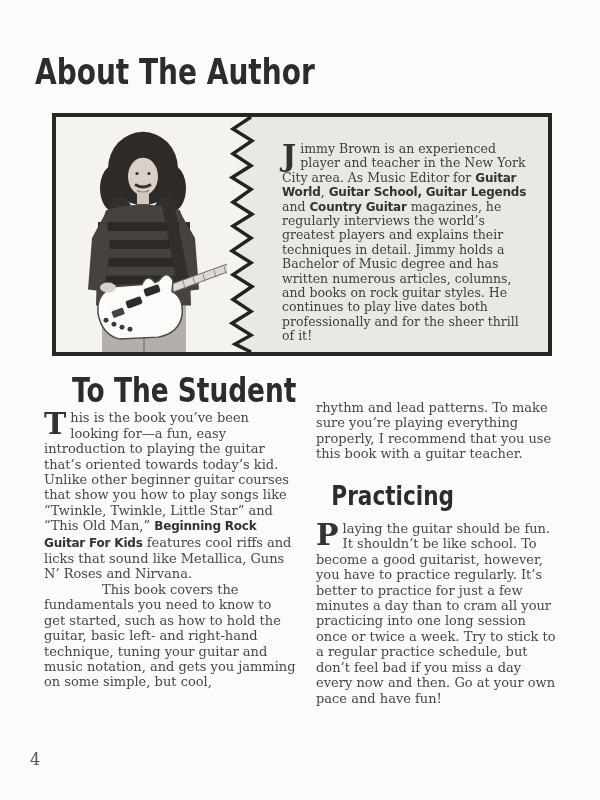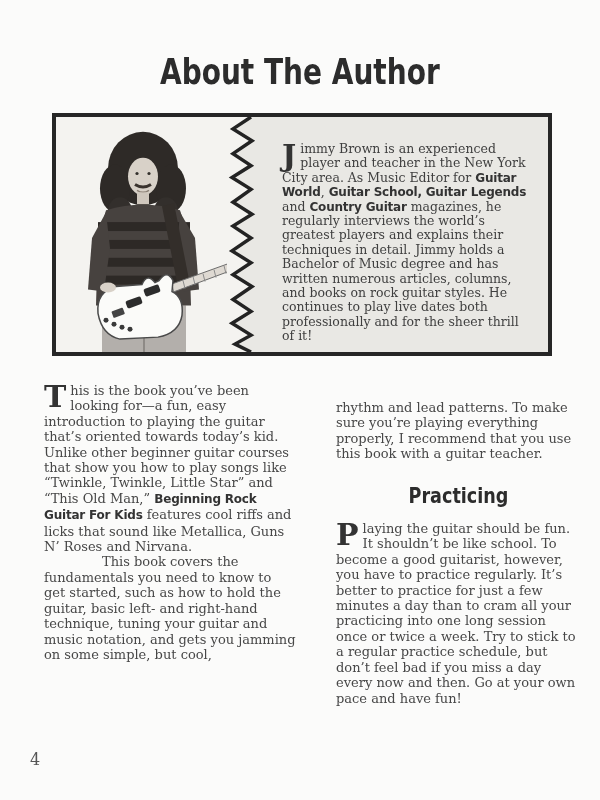--- a/index.html
+++ b/index.html
@@ -11,21 +11,21 @@
     position:relative;
     overflow:hidden;
   }
   .page{position:absolute;inset:0;}
 
   
   .h-display{
     font-family:"DejaVu Sans", sans-serif;
     font-weight:bold;
     color:#2c2c2c;
-    text-align:center;
+    text-align:left;
     white-space:nowrap;
   }
   .squeeze{display:inline-block;transform:scaleX(.8);transform-origin:center;}
 
   .page-title{position:absolute;top:52px;left:0;right:0;font-size:35px;}
 
   
   .author-box{
     position:absolute;left:52px;top:113px;width:500px;height:243px;
     border:4px solid #262626;box-sizing:border-box;
@@ -47,23 +47,23 @@
     margin:1px 4px 0 0;color:#333;
   }
 
   
   .columns{
     position:absolute;left:44px;top:383px;width:516px;
     display:flex;gap:20px;
     font-size:13px;line-height:15.4px;color:#474747;
   }
   .col-left{width:252px;flex:0 0 252px;}
-  .col-right{width:244px;flex:0 0 244px;margin-left:20px;}
+  .col-right{width:244px;flex:0 0 244px;}
   .col-left .h-display{font-size:33px;margin:0 0 12px 0;}
-  .col-right .h-display{font-size:22px;margin:26px 0 18px 0;}
+  .col-right .h-display{font-size:27px;margin:26px 0 18px 0;}
   .col-right .cont{margin-top:17px;}
   .indent-para{text-indent:58px;}
 
   
   .run-n{}
   .run-i{}
   .run-b{font-weight:normal;}
   .run-d{font-family:"DejaVu Sans", sans-serif;font-weight:bold;font-size:12px;letter-spacing:-.2px;color:#333;}
 
   .page-number{
@@ -144,20 +144,23 @@
     </div>
 
     <div class="bio-panel">
       <span class="dropcap">J</span><span><span class="run-n">immy Brown is an experienced player and teacher in the New York City area. As Music Editor for </span><span class="run-d">Guitar World</span><span class="run-n">, </span><span class="run-d">Guitar School, Guitar Legends</span><span class="run-n"> and </span><span class="run-d">Country Guitar</span><span class="run-n"> magazines, he regularly interviews the world’s greatest players and explains their techniques in detail. Jimmy holds a Bachelor of Music degree and has written numerous articles, columns, and books on rock guitar styles. He continues to play live dates both professionally and for the sheer thrill of it!</span></span>
     </div>
   </div>
 
   <div class="columns">
 
     <div class="col-left">
+      <div class="h-display">
+        <span class="squeeze">To The Student</span>
+      </div>
       <div>
         <span class="dropcap">T</span><span><span class="run-n">his is the book you’ve been looking for—a fun, easy introduction to playing the guitar that’s oriented towards </span><span class="run-i">today’s</span><span class="run-n"> kid. Unlike other beginner guitar courses that show you how to play songs like “Twinkle, Twinkle, Little Star” and “This Old Man,” </span><span class="run-d">Beginning Rock Guitar For Kids</span><span class="run-n"> features cool </span><span class="run-b">riffs</span><span class="run-n"> and </span><span class="run-b">licks</span><span class="run-n"> that sound like </span><span class="run-i">Metallica</span><span class="run-n">, </span><span class="run-i">Guns N’ Roses</span><span class="run-n"> and </span><span class="run-i">Nirvana</span><span class="run-n">.</span></span>
       </div>
       <div class="indent-para">
         <span><span class="run-n">This book covers the fundamentals you need to know to get started, such as how to hold the guitar, basic left- and right-hand technique, tuning your guitar and music notation, and gets you jamming on some simple, but cool,</span></span>
       </div>
     </div>
 
     <div class="col-right">
       <div class="cont">

